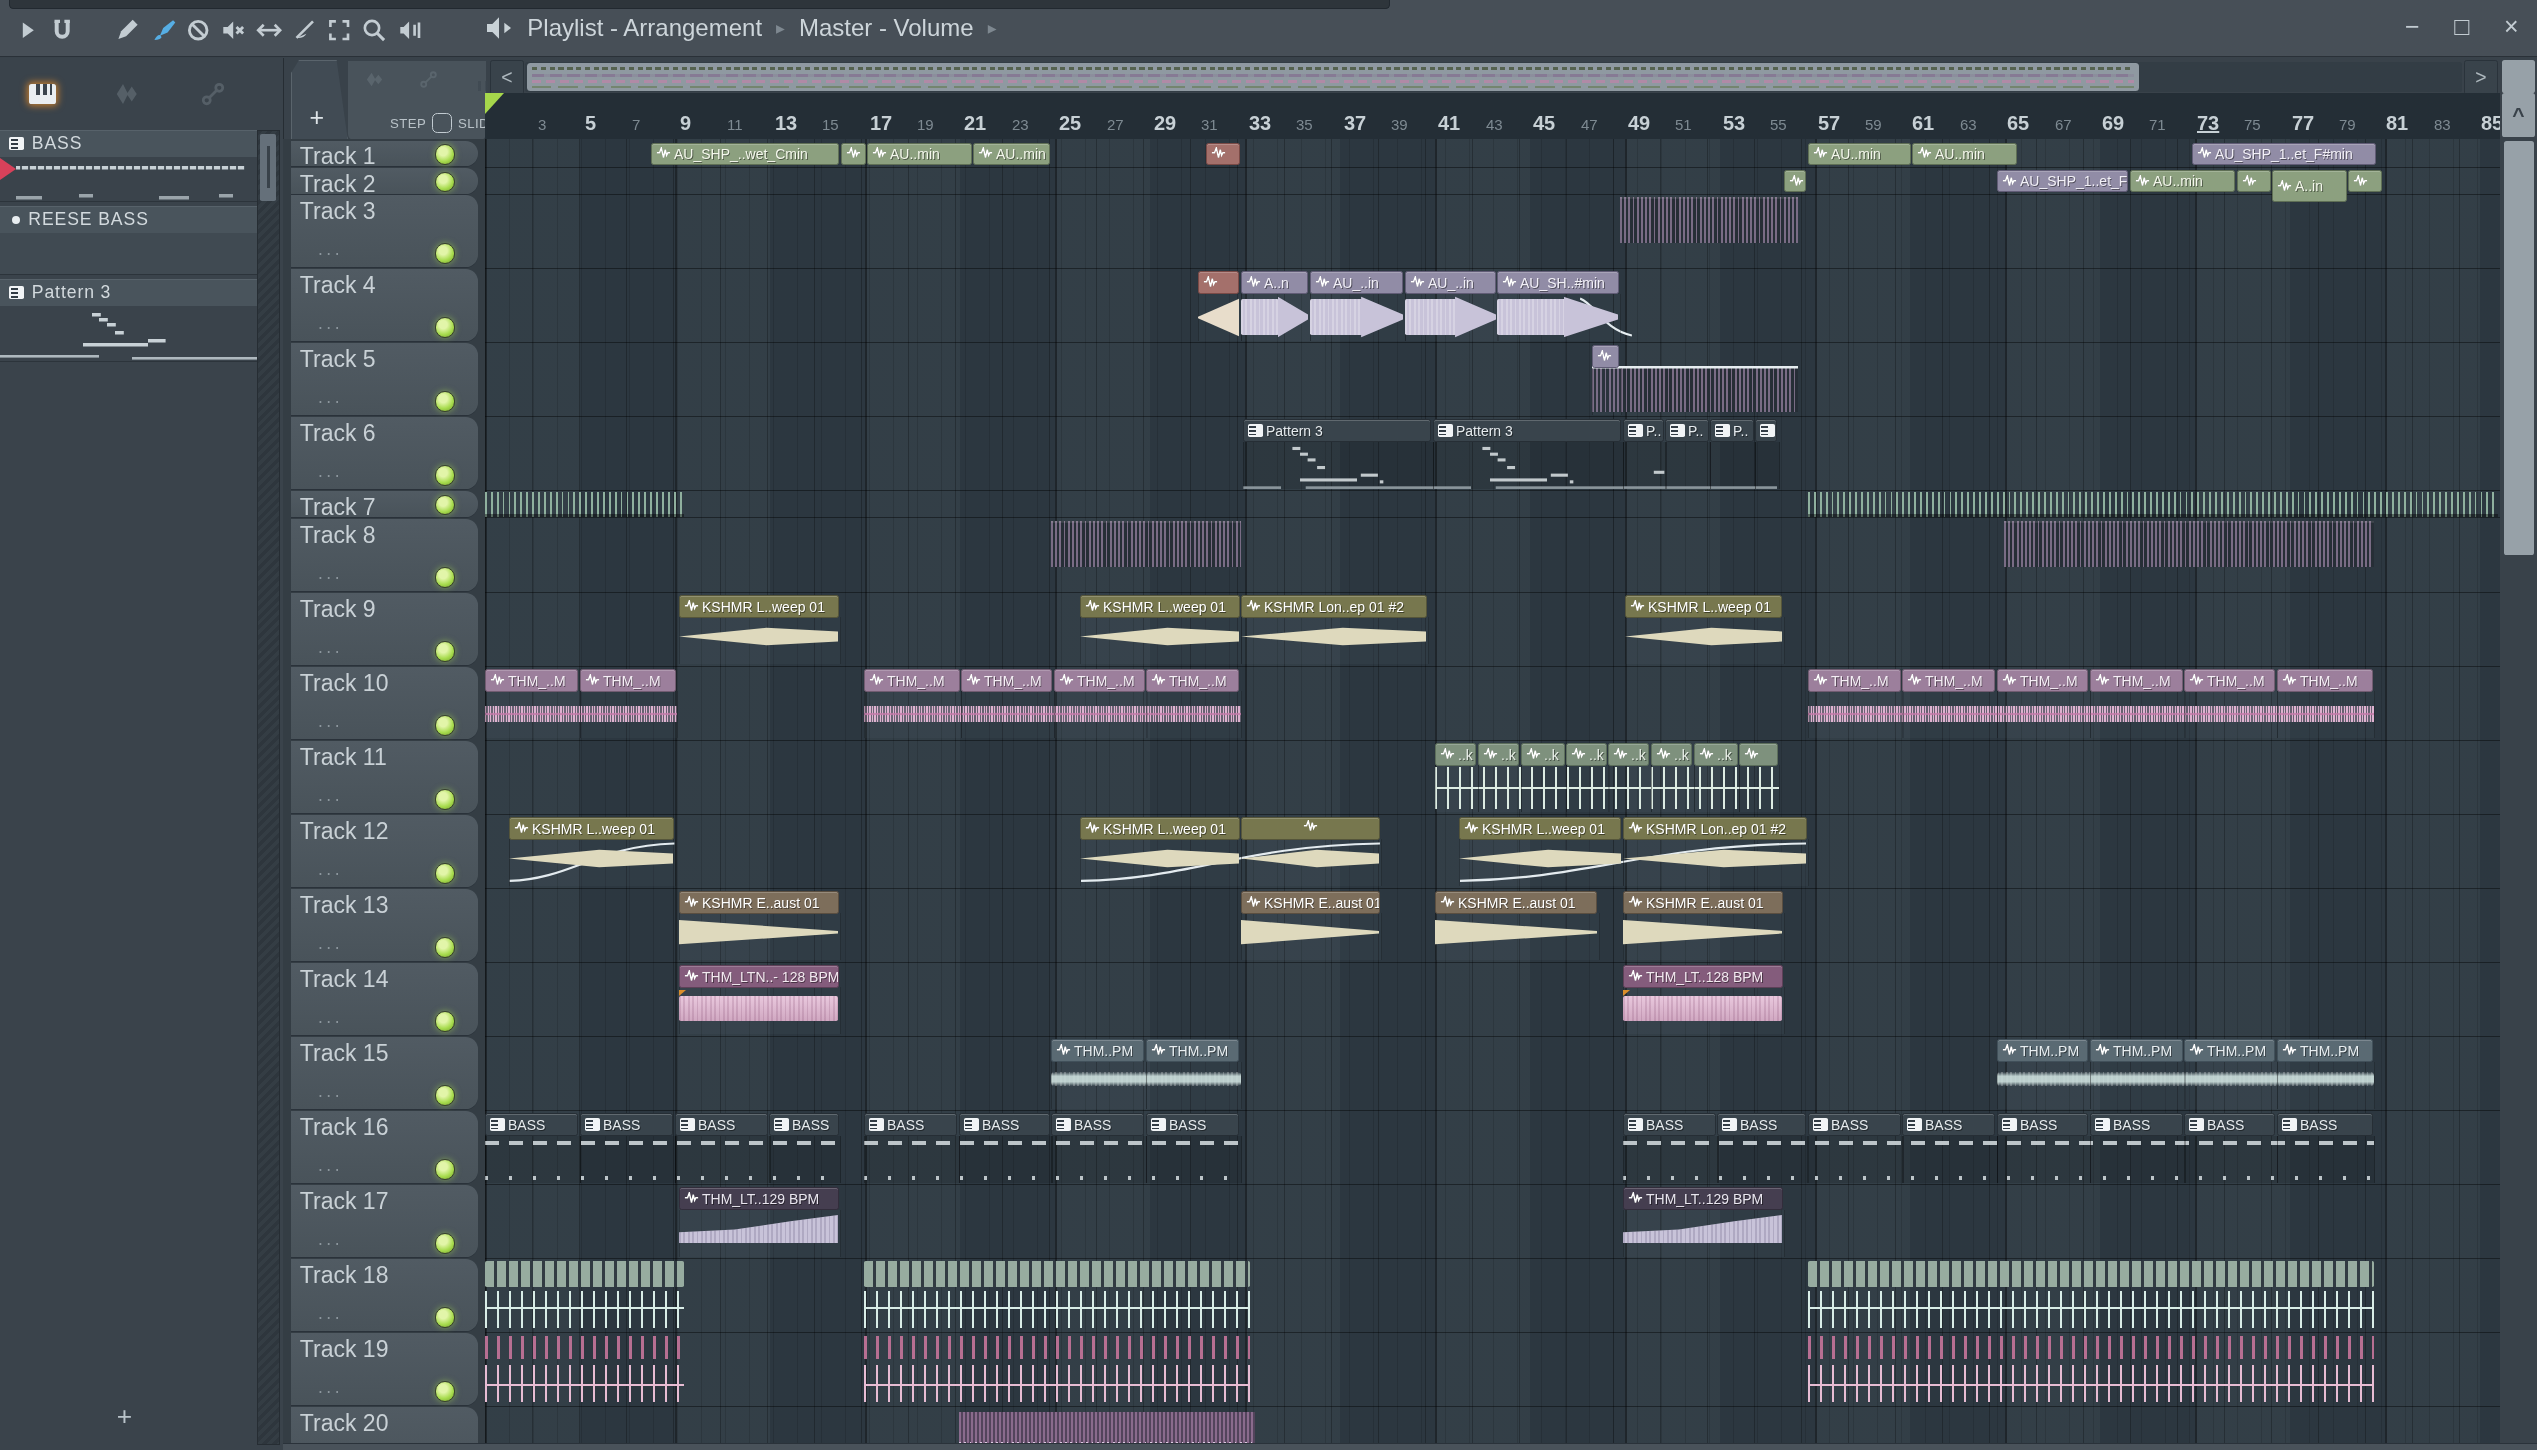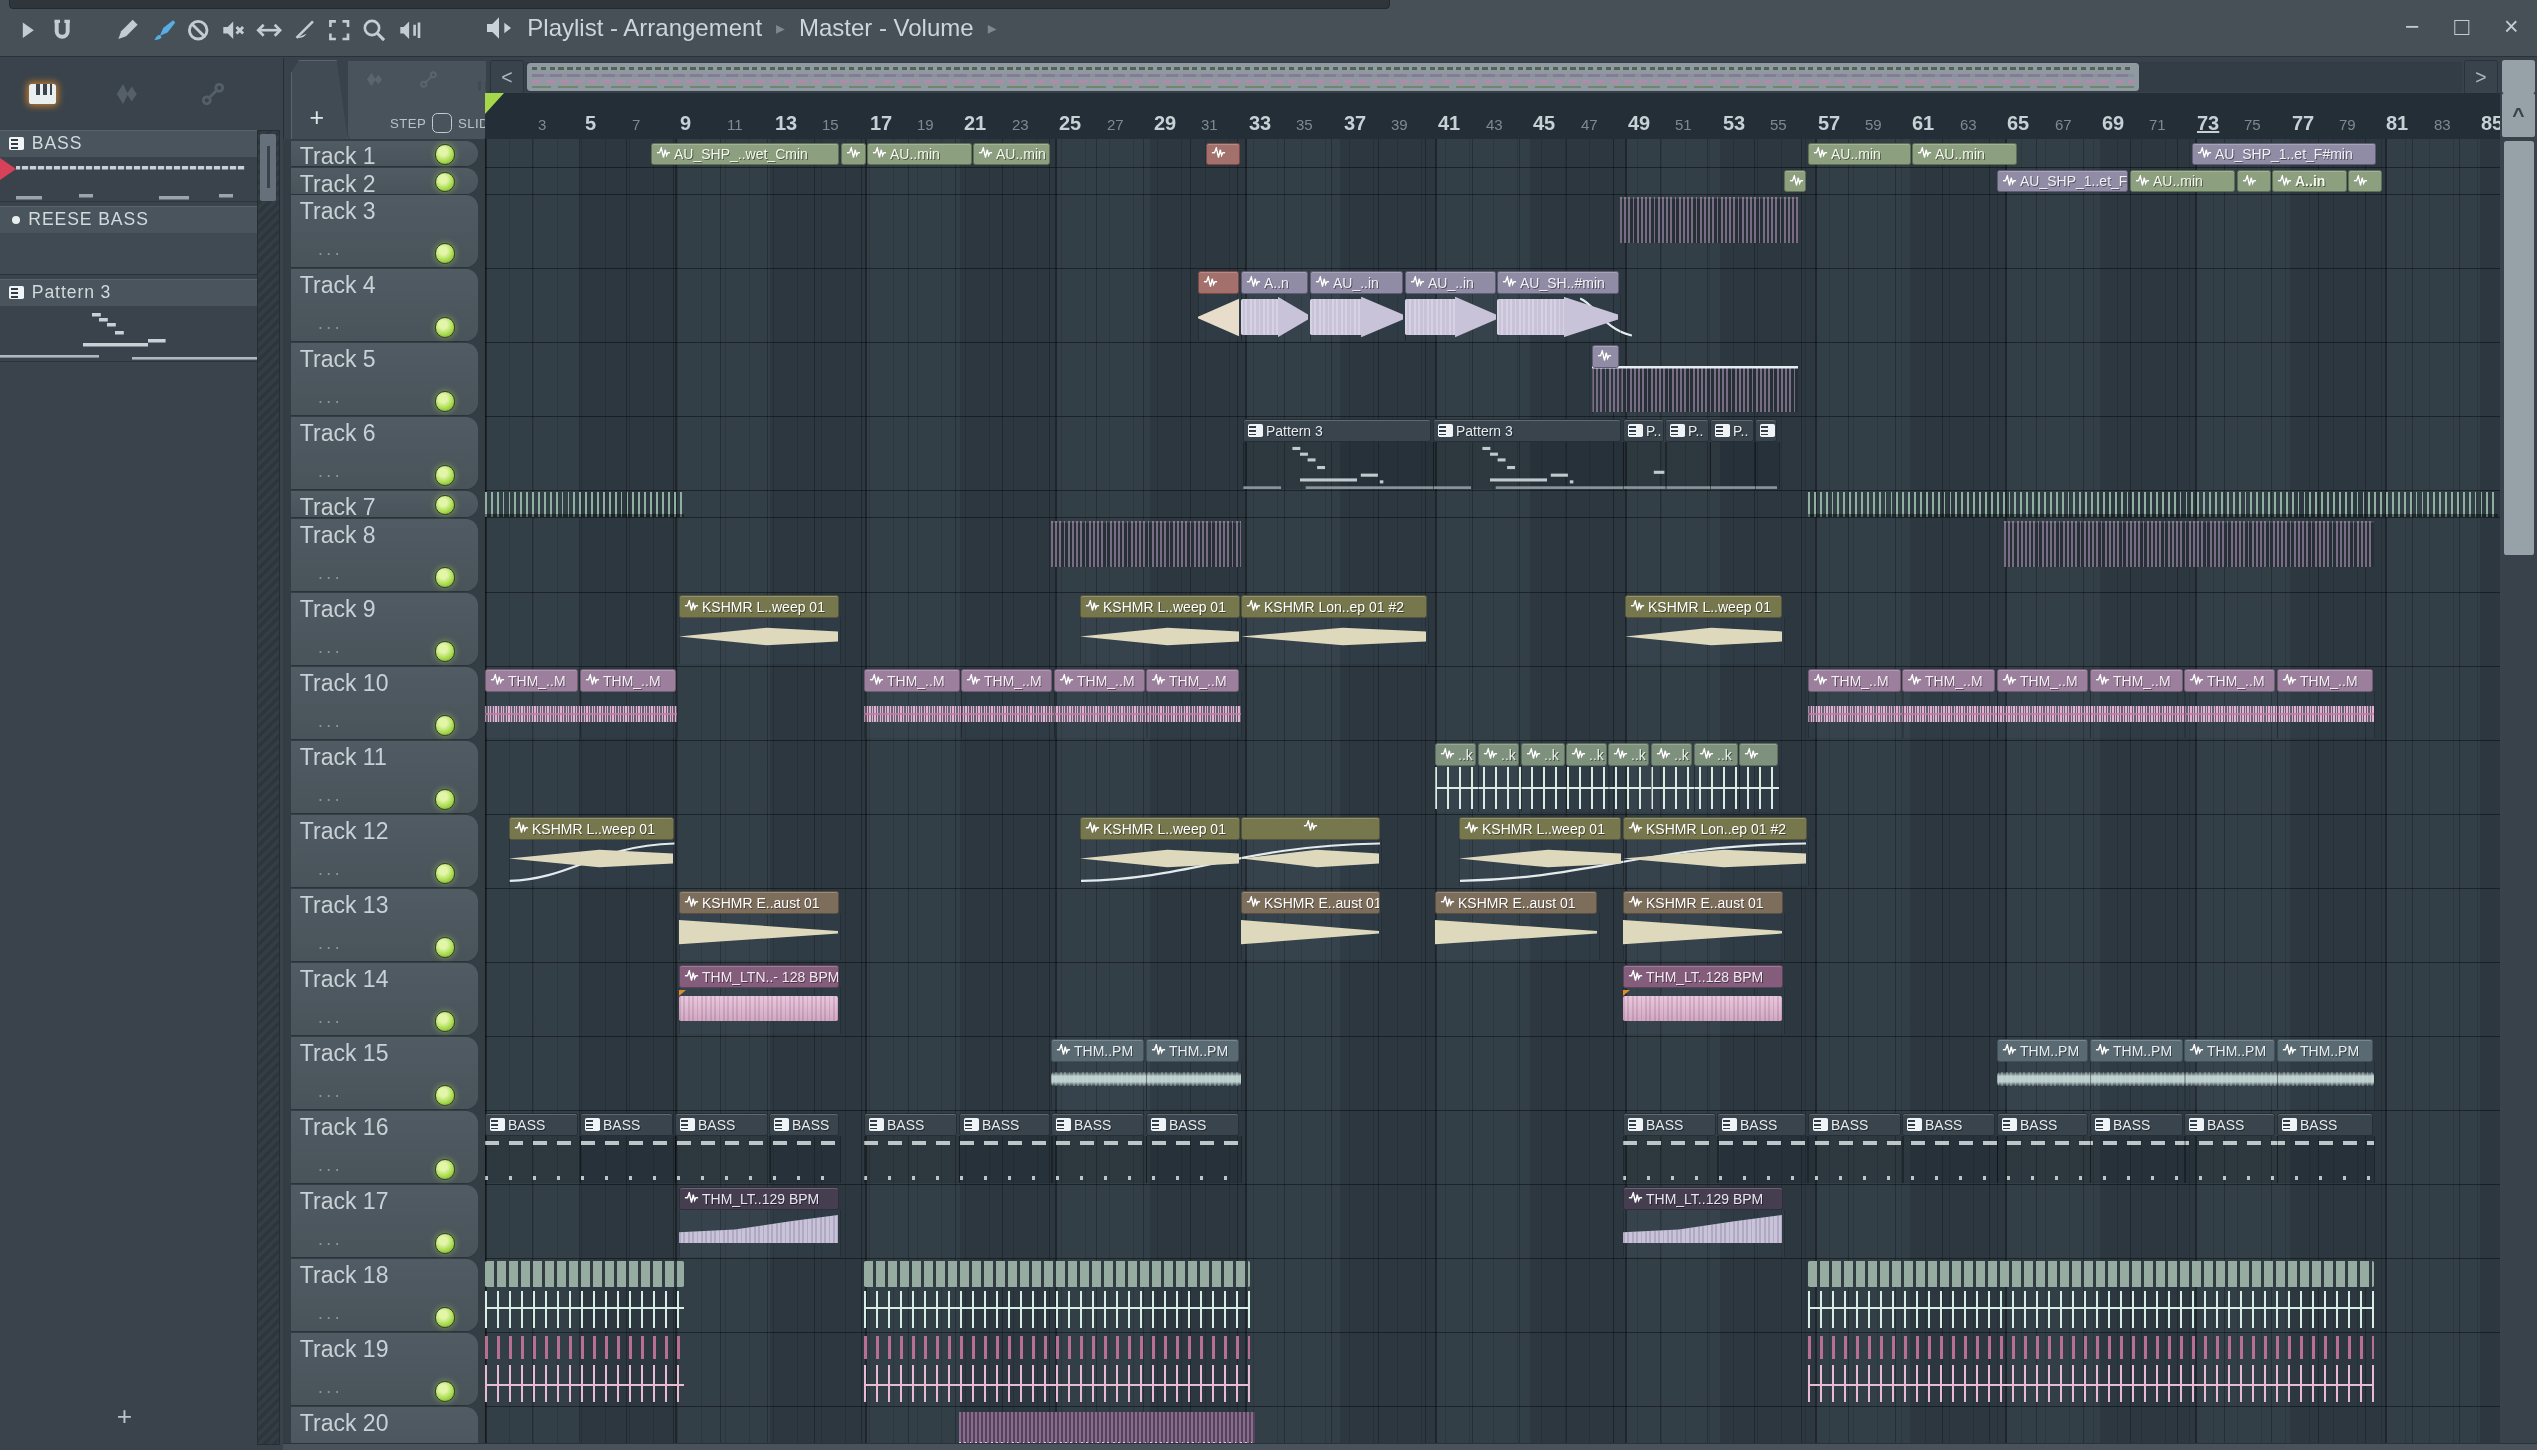--- a/index.html
+++ b/index.html
@@ -677,21 +677,21 @@
         <span><svg width="15" height="11.5" viewBox="0 0 17 13">
             <polyline points="1,6.5 4,6.5 6,1 8.5,12 10.5,3 12,9.5 13.5,6.5 16,6.5" fill="none" stroke="#ffffff" stroke-width="1.7"></polyline>
           </svg></span>
         <span class="lbl">AU..min</span>
       </div>
       <div class="clip c-green" style="left: 1752px; width: 34px; top: 31px; height: 22px;">
         <span><svg width="15" height="11.5" viewBox="0 0 17 13">
             <polyline points="1,6.5 4,6.5 6,1 8.5,12 10.5,3 12,9.5 13.5,6.5 16,6.5" fill="none" stroke="#ffffff" stroke-width="1.7"></polyline>
           </svg></span>
       </div>
-      <div class="clip c-green" style="left: 1787px; width: 75px; top: 31px; height: 22px; font-weight: bold;">
+      <div class="clip c-green" style="left: 1787px; width: 75px; top: 31px; height: 32px;">
         <span><svg width="15" height="11.5" viewBox="0 0 17 13">
             <polyline points="1,6.5 4,6.5 6,1 8.5,12 10.5,3 12,9.5 13.5,6.5 16,6.5" fill="none" stroke="#ffffff" stroke-width="1.7"></polyline>
           </svg></span>
         <span class="lbl">A..in</span>
       </div>
       <div class="clip c-green" style="left: 1863px; width: 34px; top: 31px; height: 22px;">
         <span><svg width="15" height="11.5" viewBox="0 0 17 13">
             <polyline points="1,6.5 4,6.5 6,1 8.5,12 10.5,3 12,9.5 13.5,6.5 16,6.5" fill="none" stroke="#ffffff" stroke-width="1.7"></polyline>
           </svg></span>
       </div>

